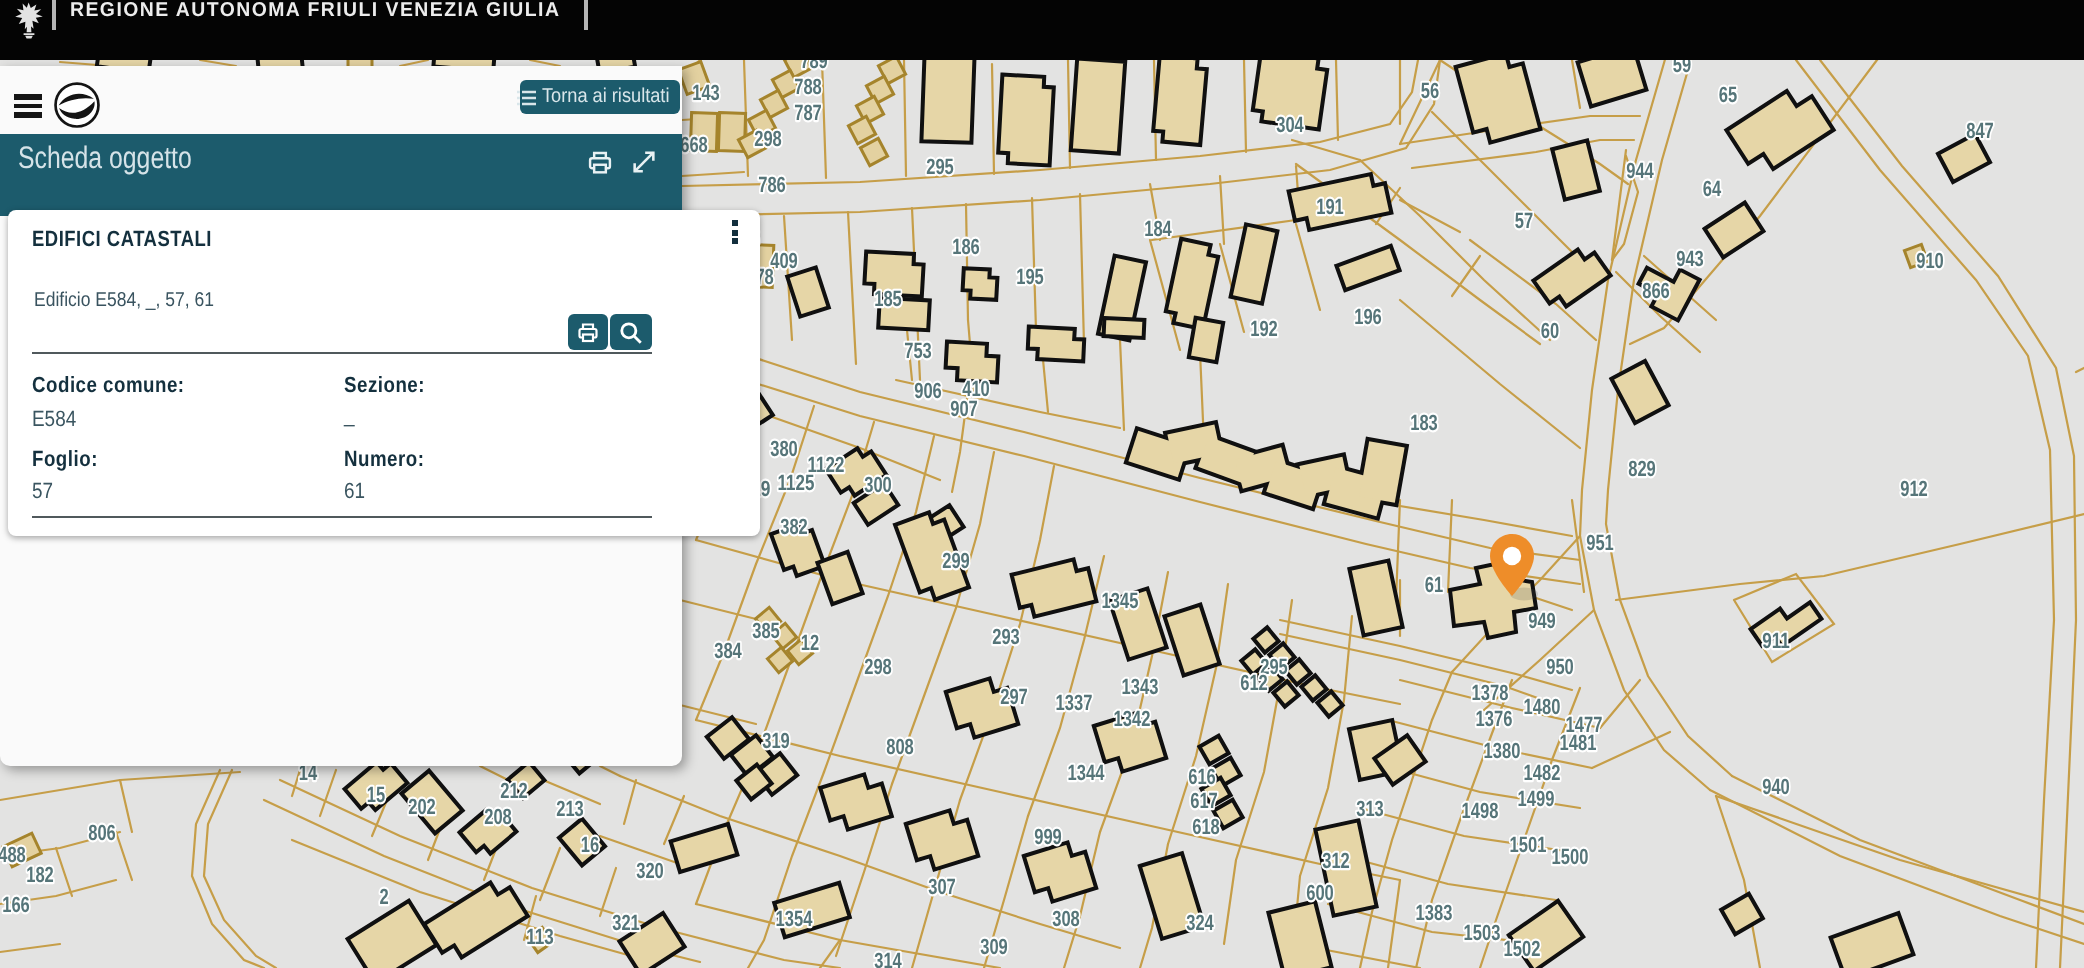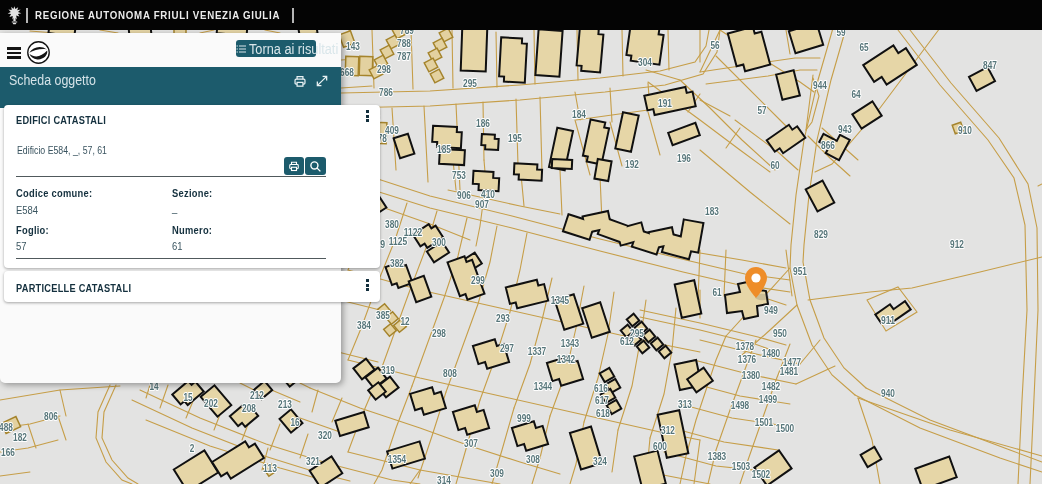--- a/index.html
+++ b/index.html
@@ -1,32 +1,32 @@
 <!DOCTYPE html>
 <html><head><meta charset="utf-8"><title>Scheda oggetto</title>
 <style>
 *{margin:0;padding:0;box-sizing:border-box}
 html,body{width:1042px;height:484px;overflow:hidden;font-family:"Liberation Sans",sans-serif;background:#e3e3e2;-webkit-font-smoothing:antialiased}
 #stage{position:relative;width:1042px;height:484px;overflow:hidden}
 #map{position:absolute;left:0;top:0}
 .bb{fill:#e6d6a7;stroke:#101010;stroke-width:2;stroke-linejoin:miter}
 .gb{fill:#e3d1a0;stroke:#a5842c;stroke-width:1.5;stroke-linejoin:miter}
 
-#hdr{position:absolute;left:0;top:0;width:1042px;height:30px;background:#040404;color:#ececec;display:flex;align-items:center}
+#hdr{position:absolute;left:0;top:0;width:1042px;height:30px;background:#040404;color:#ececec;display:flex;align-items:flex-start}
 #hdr .eagle{margin-left:7px;width:15px;height:20px}
 #hdr .sep{width:2px;height:15px;background:#b5b5b5;margin-left:4px}
 #hdr .t{margin-left:7px;font-size:10px;font-weight:bold;letter-spacing:0.75px;white-space:nowrap;transform:scaleX(.97);transform-origin:left center}
 #hdr .sep2{width:2px;height:15px;background:#b5b5b5;margin-left:4px}
 
 #panel{position:absolute;left:0;top:33px;width:341px;height:350px;background:#fafafa;border-radius:0 0 5px 5px;box-shadow:2px 2px 6px rgba(0,0,0,.35)}
 #tbar{position:absolute;left:0;top:0;width:341px;height:30px}
 #burger{position:absolute;left:7px;top:14px;width:14px;height:12px}
 #burger div{height:2.6px;background:#151515;margin-bottom:2.1px}
 #logo{position:absolute;left:27px;top:8px;width:23px;height:23px}
-#btnback{position:absolute;left:236px;top:7px;width:80px;height:17px;background:#1c5b6c;border-radius:3px;color:#d9e6ea;font-size:14px;display:flex;align-items:center;justify-content:space-between;white-space:nowrap}
+#btnback{position:absolute;left:260px;top:7px;width:80px;height:17px;background:#1c5b6c;border-radius:3px;color:#d9e6ea;font-size:10px;display:flex;align-items:center;justify-content:center;white-space:nowrap}
 #btnback svg{margin-right:3px;flex:none}
 #btnback .bt{transform:scaleX(.91);transform-origin:left center;white-space:nowrap}
 #tealbar{position:absolute;left:0;top:34px;width:341px;height:41px;background:#1c5b6c;color:#d5e3e8}
 #tealbar .cap{position:absolute;left:9px;top:4px;font-size:15.5px;transform:scaleX(.8);transform-origin:left top;white-space:nowrap}
 #tealbar .ico1{position:absolute;left:293px;top:7px}
 #tealbar .ico2{position:absolute;left:315px;top:7px}
 .card{position:absolute;left:4px;width:376px;background:#fff;border-radius:4px;box-shadow:0 1px 3px rgba(0,0,0,.35)}
 .ttl{font-size:11px;font-weight:bold;color:#14303e;letter-spacing:.3px;transform:scaleX(.84);transform-origin:left top;white-space:nowrap}
 .dots{position:absolute;right:11px;top:0;width:3px}
 .dots i{display:block;width:3px;height:3px;background:#132f3d;margin-bottom:1.6px}
@@ -511,28 +511,20 @@
     <div class="lbl" style="left:12px;top:82px">Codice comune:</div>
     <div class="lbl" style="left:168px;top:82px">Sezione:</div>
     <div class="val" style="left:12px;top:99px">E584</div>
     <div class="val" style="left:168px;top:97px">_</div>
     <div class="lbl" style="left:12px;top:119px">Foglio:</div>
     <div class="lbl" style="left:168px;top:119px">Numero:</div>
     <div class="val" style="left:12px;top:135px">57</div>
     <div class="val" style="left:168px;top:135px">61</div>
     <div class="hr2"></div>
   </div>
-  <div class="card" id="card2">
-    <div class="ttl">PARTICELLE CATASTALI</div>
-    <div class="dots">
-          <i></i>
-          <i></i>
-          <i></i>
-        </div>
-  </div>
 </div>
 <div id="hdr">
   <svg class="eagle" viewBox="0 0 15 20">
         <g fill="#e2e2e2">
           <path d="M7.3 1.2 L8.4 4 L11.2 2.2 L10.2 5.2 L13.6 4.6 L11 7 L14.4 8.2 L10.9 8.9 L12.4 11.6 L9.2 10.4 L9.8 14.4 L7.5 12.2 L5.4 14.6 L5.7 10.9 L2.4 12 L4.1 9 L0.6 8.4 L3.8 6.9 L1.4 4.4 L4.7 5.1 L4.3 1.8 L6.4 3.9 Z"></path>
           <path d="M6.6 11.5 h1.8 l0.3 4.6 h-2.4 Z"></path>
           <path d="M4.8 16.6 h5.4 v0.9 h-5.4 Z"></path>
           <path d="M5.6 17.9 h3.8 l-0.7 1.3 h-2.4 Z"></path>
         </g>
       </svg>

